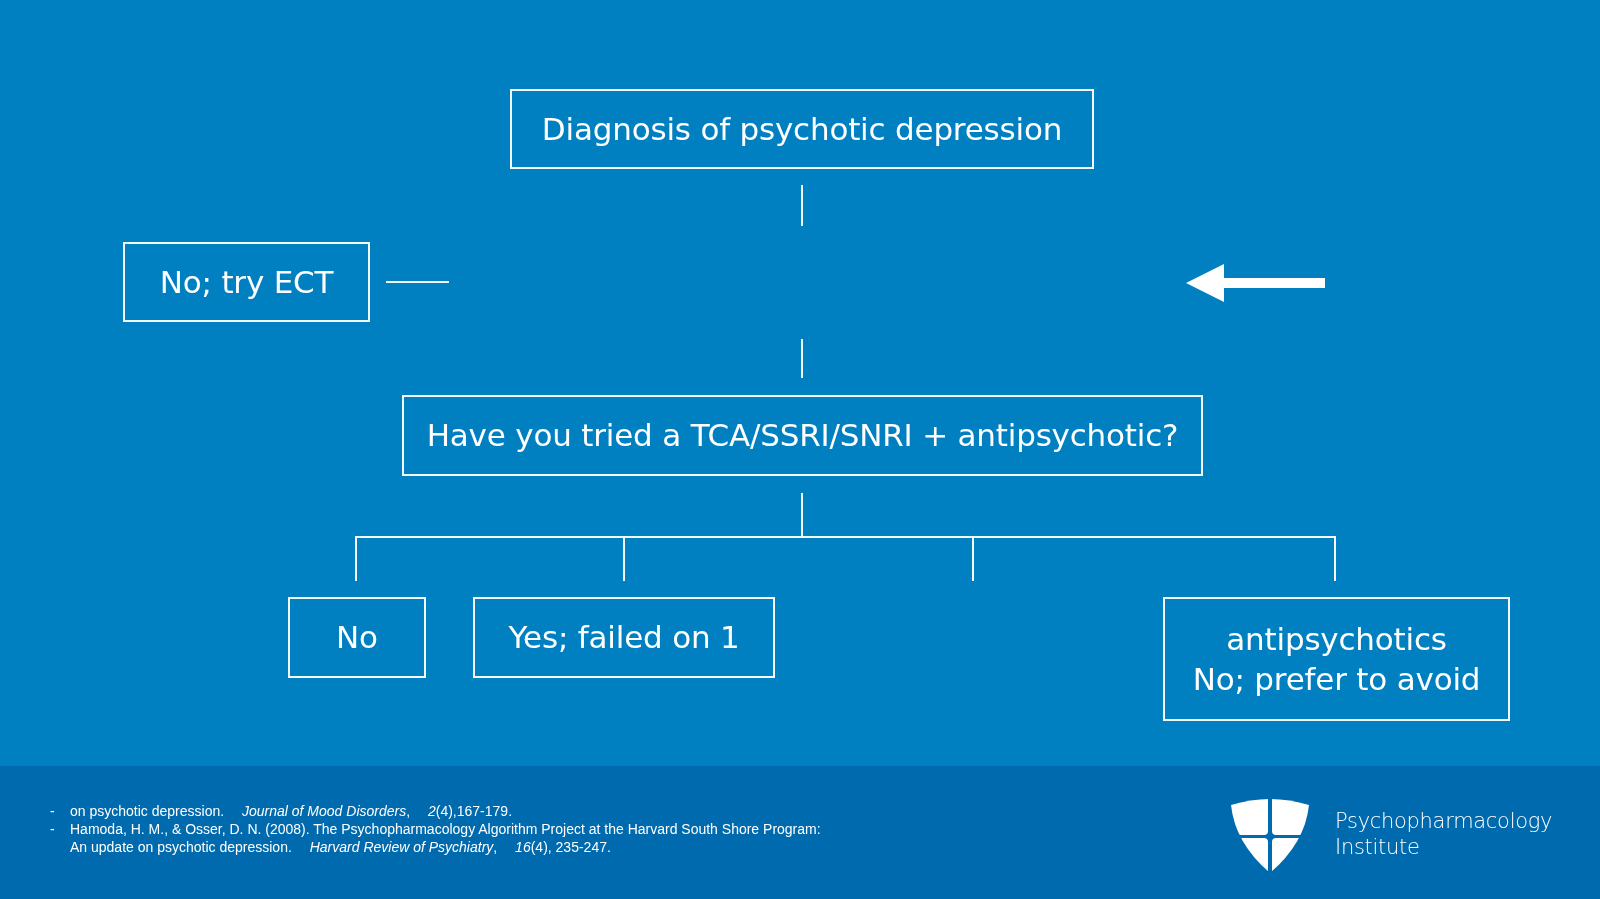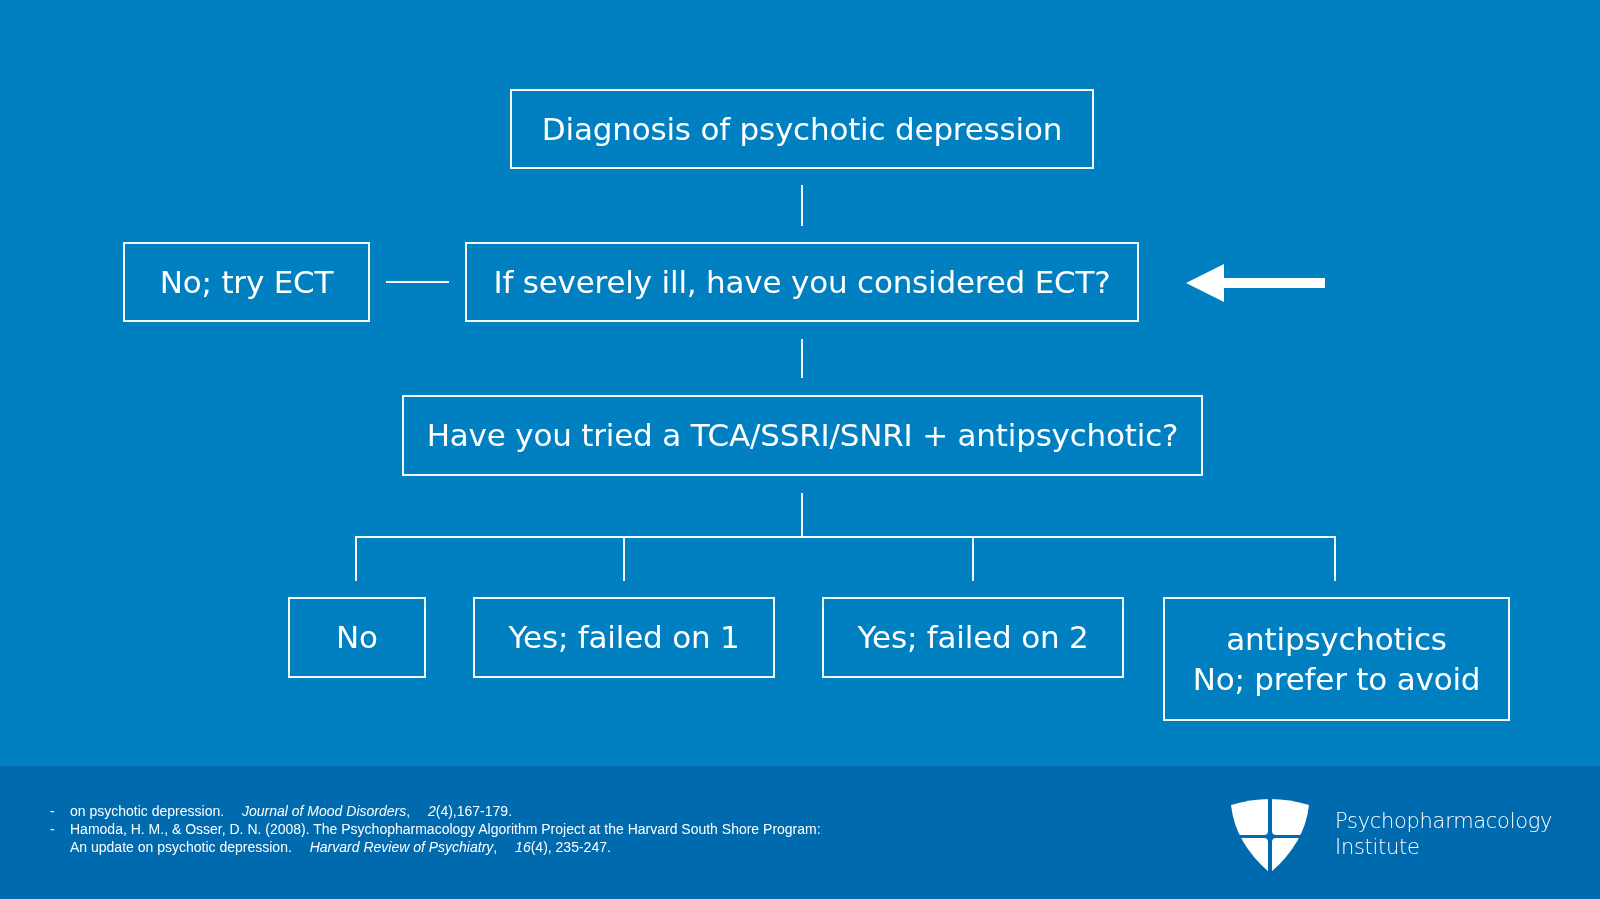--- a/index.html
+++ b/index.html
@@ -27,23 +27,20 @@
   </div>
 
   <div class="vline" style="left:785px; top:173px; height:41px;"></div>
 
   <div class="box" style="left:107px; top:230px; width:247px; height:80px;">
     <span>No; try ECT</span>
   </div>
 
   <div class="hline" style="left:370px; top:269px; width:63px;"></div>
 
-  <div class="box" style="left:449px; top:230px; width:674px; height:80px;">
-    <span>If severely ill, have you considered ECT?</span>
-  </div>
 
   <svg class="arrow" style="left:1170px; top:252px;" width="140" height="38" viewBox="0 0 140 38">
     <polygon points="0,19 38,0 38,14 139,14 139,24 38,24 38,38" fill="#ffffff"></polygon>
   </svg>
 
   <div class="vline" style="left:785px; top:327px; height:39px;"></div>
 
   <div class="box" style="left:386px; top:383px; width:801px; height:81px;">
     <span>Have you tried a TCA/SSRI/SNRI + antipsychotic?</span>
   </div>
@@ -56,23 +53,20 @@
   <div class="vline" style="left:1318px; top:524px; height:45px;"></div>
 
   <div class="box" style="left:272px; top:585px; width:138px; height:81px;">
     <span>No</span>
   </div>
 
   <div class="box" style="left:457px; top:585px; width:302px; height:81px;">
     <span>Yes; failed on 1</span>
   </div>
 
-  <div class="box" style="left:806px; top:585px; width:302px; height:81px;">
-    <span>Yes; failed on 2</span>
-  </div>
 
   <div class="box" style="left:1147px; top:585px; width:347px; height:124px; flex-direction:column;">
     <span>antipsychotics</span>
     <span>No; prefer to avoid</span>
   </div>
 </div>
 
 <div class="footer">
   <div class="refs">
     <div class="ref">

